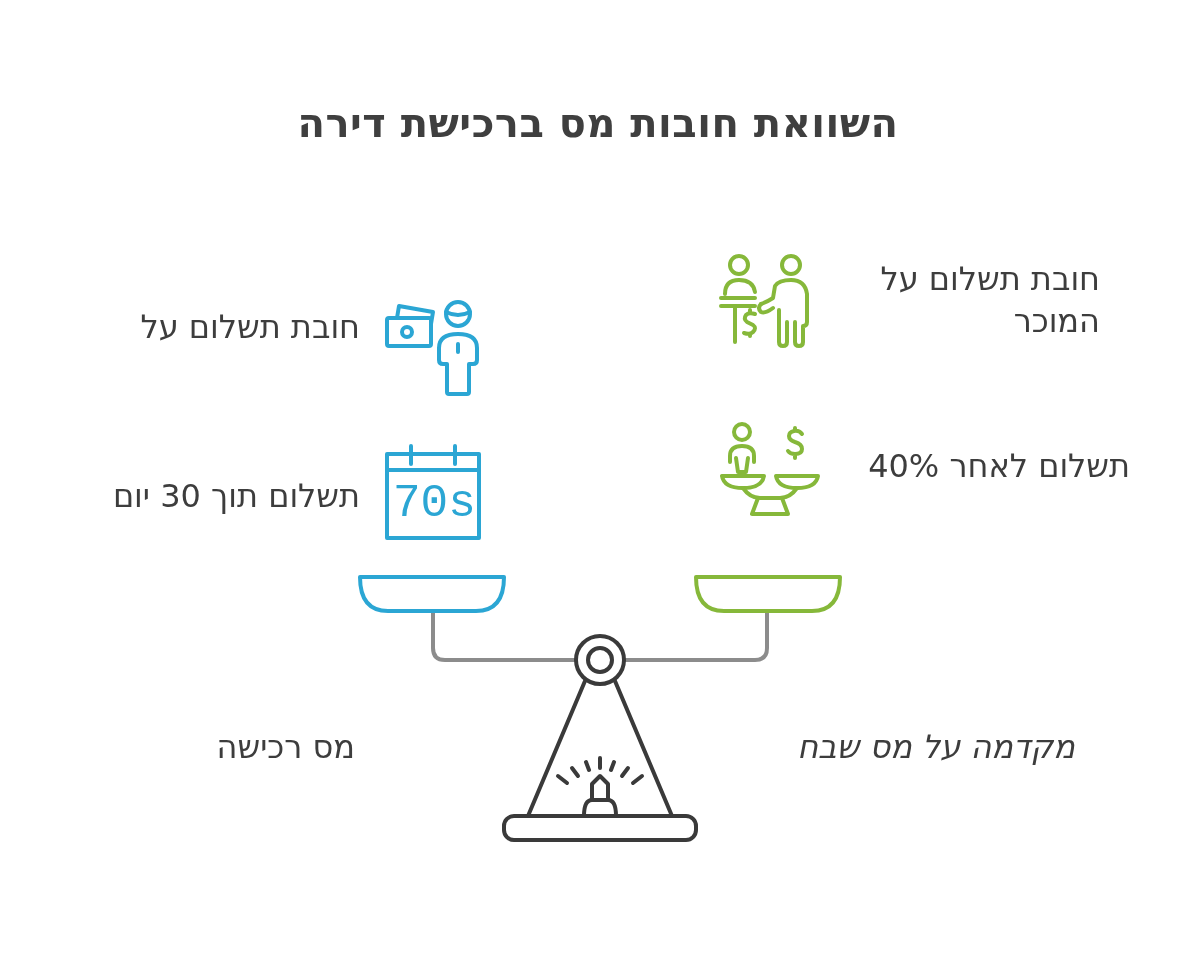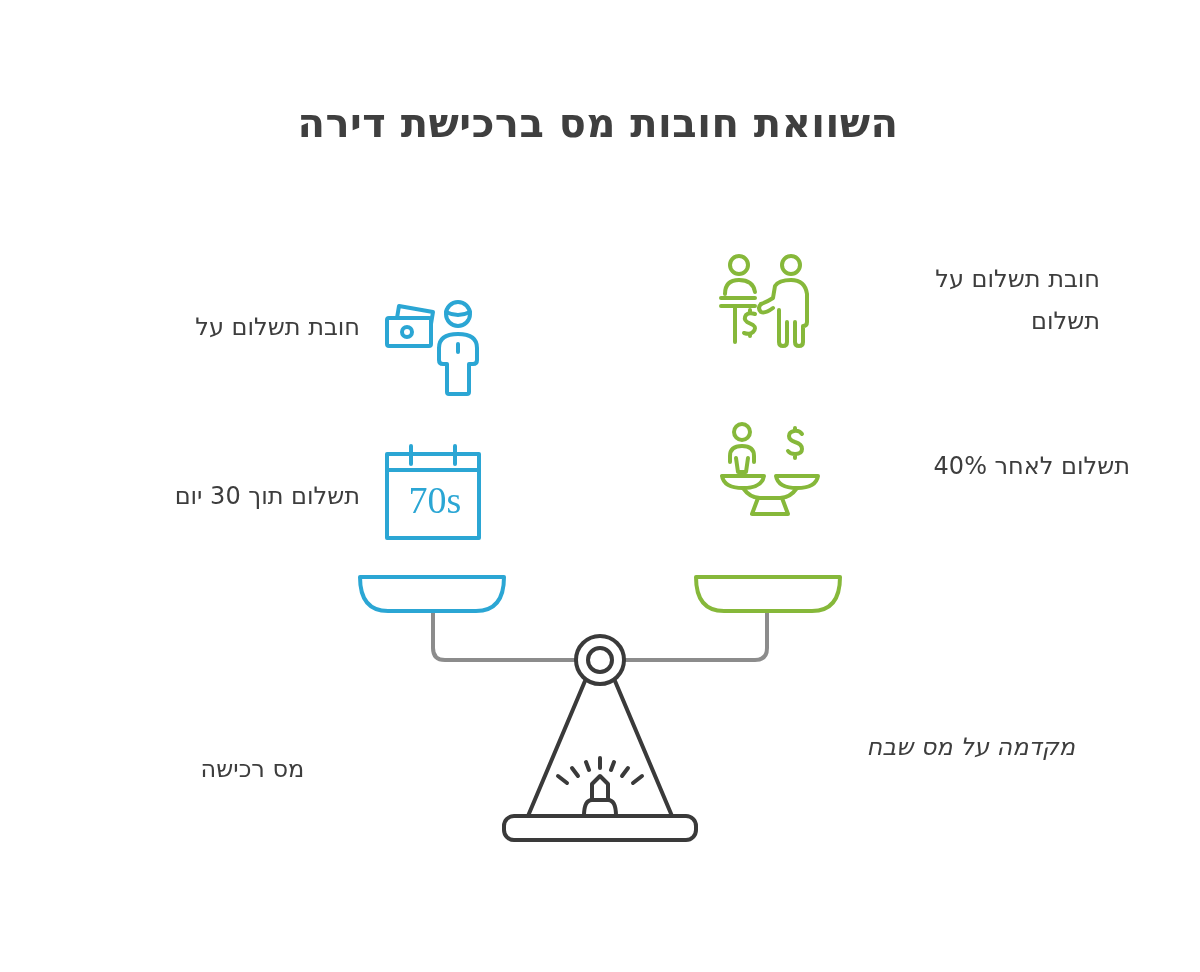--- a/index.html
+++ b/index.html
@@ -1,20 +1,20 @@
 <!DOCTYPE html>
 <html><head>
 <meta charset="utf-8">
 <style>
   html, body { margin:0; padding:0; background:#ffffff; }
   body { width:1200px; height:972px; position:relative; overflow:hidden;
          font-family:"DejaVu Sans","Liberation Sans",sans-serif; color:#3d3d3d; }
   .title { position:absolute; left:0; top:100px; width:1196px; text-align:center;
            font-size:40px; font-weight:bold; color:#3f3f3f; direction:rtl; letter-spacing:0.5px; }
-  .label { position:absolute; direction:rtl; text-align:right; font-size:24px; line-height:42px; color:#3d3d3d; }
+  .label { position:absolute; direction:rtl; text-align:right; font-size:32px; line-height:42px; color:#3d3d3d; }
   .icon { position:absolute; }
   svg.abs { position:absolute; left:0; top:0; }
 </style>
 </head>
 <body>
 
 <div class="title">השוואת חובות מס ברכישת דירה</div>
 
 <div class="icon" style="left:715px;top:250px;width:100px;height:100px;">
   <svg width="100" height="100" viewBox="0 0 100 100" fill="none" stroke="#86b83a" stroke-width="4" stroke-linecap="round" stroke-linejoin="round">
@@ -23,21 +23,21 @@
     <path d="M10 44 Q10 30 24 30 Q38 30 40 42"></path>
     <path d="M6 48 H40 M6 56 H40"></path>
     <path d="M20 56 V92"></path>
     <path d="M40 64 q-6 -2 -9 1 q-3 4 1 7 l6 3 q4 3 0 7 q-3 3 -9 1 M35 60 V62 M35 84 V86"></path>
     <path d="M46 54 Q52 52 58 48 L60 36 Q64 30 76 30 Q90 30 92 44 V72 Q92 76 88 76 V92 Q88 96 84 96 Q80 96 80 92 V72 M72 72 V92 Q72 96 68 96 Q64 96 64 92 V60"></path>
     <path d="M46 54 Q42 58 46 62 Q50 64 58 58"></path>
   </svg>
 </div>
 <div class="label" style="left:830px;top:258px;width:270px;">
   <div>חובת תשלום על</div>
-  <div>תשלום</div>
+  <div>המוכר</div>
 </div>
 
 <div class="icon" style="left:720px;top:420px;width:100px;height:100px;">
   <svg width="100" height="100" viewBox="0 0 100 100" fill="none" stroke="#86b83a" stroke-width="4" stroke-linecap="round" stroke-linejoin="round">
     <circle cx="22" cy="12" r="8"></circle>
     <path d="M10 42 V36 Q10 26 22 26 Q34 26 34 36 V42 M16 38 L18 52 H26 L28 38"></path>
     <path d="M82 14 q-3 -4 -8 -3 q-5 1 -5 5 q0 4 6 6 q7 2 7 7 q0 5 -7 5 q-5 0 -7 -3 M75 8 V11 M75 35 V38"></path>
     <path d="M2 56 H44 Q42 68 23 68 Q4 68 2 56 Z"></path>
     <path d="M56 56 H98 Q96 68 77 68 Q58 68 56 56 Z"></path>
     <path d="M23 68 Q30 78 40 78 H60 Q70 78 77 68"></path>
@@ -63,21 +63,21 @@
   </svg>
 </div>
 
 <div class="label" style="left:60px;top:475px;width:300px;">תשלום תוך 30 יום</div>
 <div class="icon" style="left:383px;top:442px;width:100px;height:100px;">
   <svg width="100" height="100" viewBox="0 0 100 100" fill="none" stroke="#2ba6d4" stroke-width="4" stroke-linecap="round" stroke-linejoin="round">
     <rect x="4" y="12" width="92" height="84"></rect>
     <path d="M4 28 H96"></path>
     <path d="M28 4 V22 M72 4 V22"></path>
   </svg>
-  <div style="position:absolute;left:10px;top:36px;width:84px;text-align:center;font-size:38px;color:#2ba6d4;font-family:Liberation Serif, serif;">70s</div>
+  <div style="position:absolute;left:10px;top:36px;width:84px;text-align:left;font-size:46px;color:#2ba6d4;font-family:Liberation Mono, monospace;">70s</div>
 </div>
 
 <svg class="abs" width="1200" height="972" viewBox="0 0 1200 972" fill="none">
 
   <path d="M433 611 V648 Q433 660 445 660 H575 M625 660 H755 Q767 660 767 648 V611" stroke="#8c8c8c" stroke-width="4"></path>
 
   <path d="M360 577 H504 Q504 611 476 611 H388 Q360 611 360 577 Z" stroke="#2ba6d4" stroke-width="4" stroke-linejoin="round"></path>
 
   <path d="M696 577 H840 Q840 611 812 611 H724 Q696 611 696 577 Z" stroke="#86b83a" stroke-width="4" stroke-linejoin="round"></path>
 
@@ -94,14 +94,14 @@
     <path d="M600 758 V768"></path>
     <path d="M586 762 L589 770"></path>
     <path d="M614 762 L611 770"></path>
     <path d="M572 768 L578 776"></path>
     <path d="M628 768 L622 776"></path>
     <path d="M558 776 L567 783"></path>
     <path d="M642 776 L633 783"></path>
   </g>
 </svg>
 
-<div class="label" style="left:150px;top:748px;width:205px;text-align:center;">מס רכישה</div>
+<div class="label" style="left:150px;top:726px;width:205px;">מס רכישה</div>
 <div class="label" style="left:760px;top:726px;width:315px;font-style:italic;">מקדמה על מס שבח</div>
 
 </body></html>

